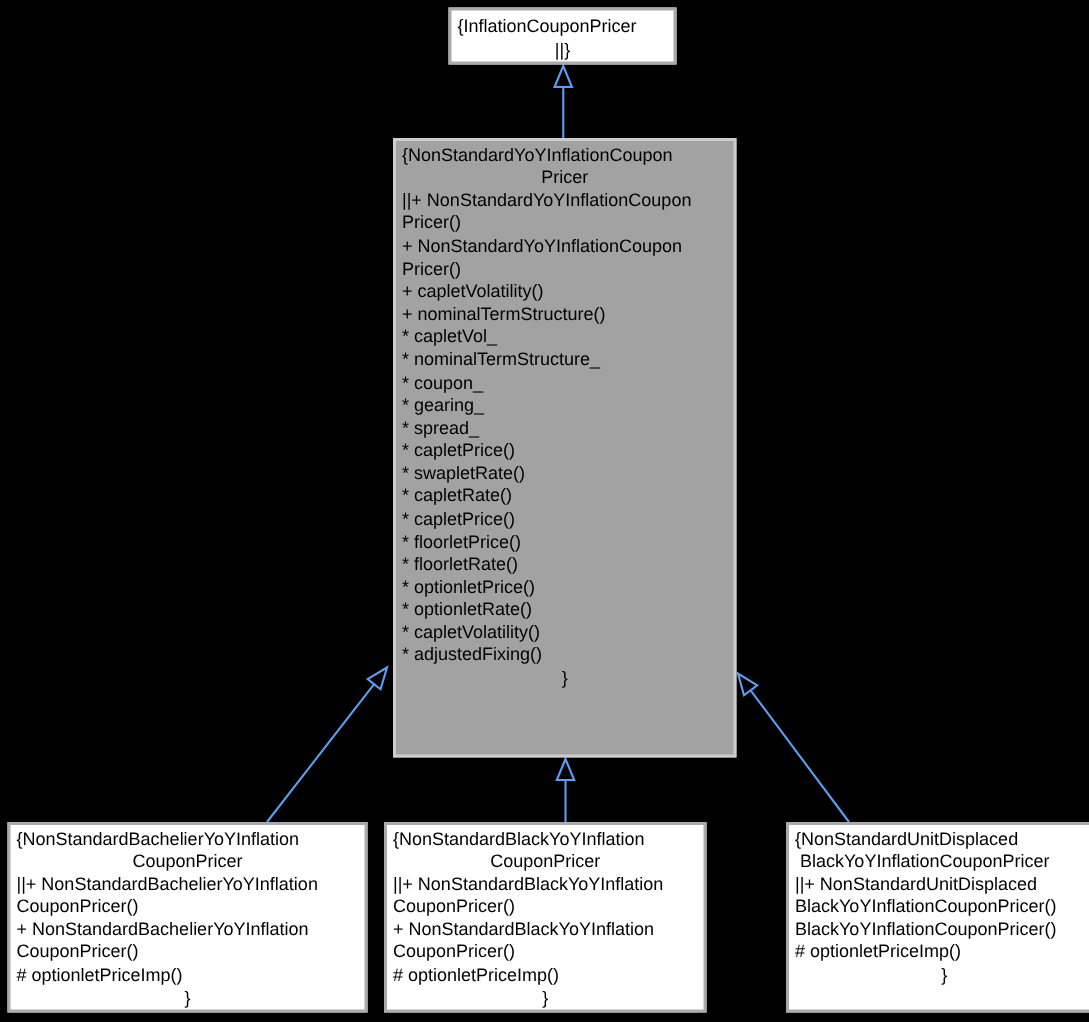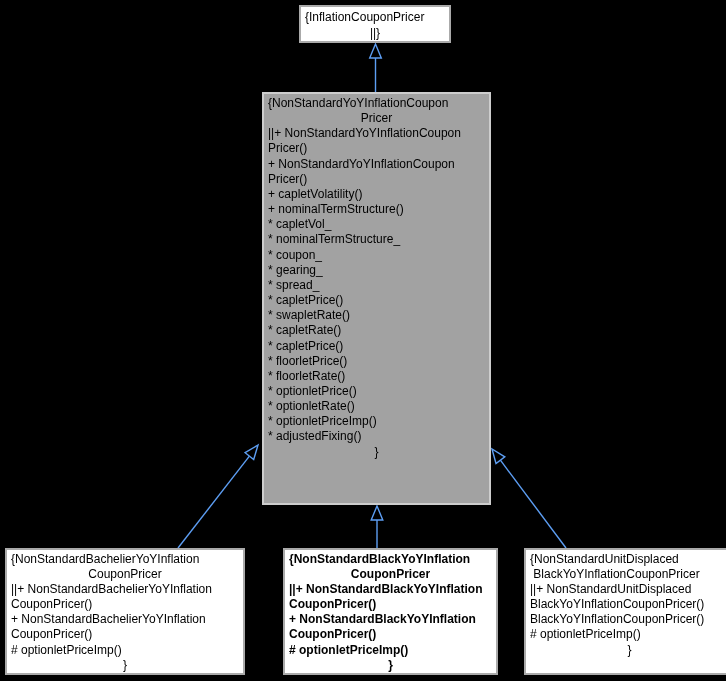--- a/index.html
+++ b/index.html
@@ -43,21 +43,21 @@
     line-height: 16px; padding-top: 2px;
   }
   .node-focus {
     left: 262px; top: 92px; width: 229px; height: 413px;
     background: var(--focus-fill);
     border-color: var(--focus-border);
     padding-top: 2px;
   }
   .node-bottom { top: 548px; height: 127px; line-height: 15.1px; padding-top: 2px; }
   .node-bachelier { left: 5px;   width: 240px; }
-  .node-black     { left: 283px; width: 215px; font-weight: bold; }
+  .node-black     { left: 256px; width: 215px; }
   .node-unitdisp  { left: 524px; width: 211px; }
   svg.edges {
     position: absolute; left: 0; top: 0;
     width: 726px; height: 681px;
     pointer-events: none;
   }
   .edge-line { stroke: var(--edge); stroke-width: 1.4; fill: none; }
   .edge-head { stroke: var(--edge); stroke-width: 1.4; fill: var(--background); }
 </style>
 </head>
@@ -108,21 +108,21 @@
       <div class="ln left">* gearing_</div>
       <div class="ln left">* spread_</div>
       <div class="ln left">* capletPrice()</div>
       <div class="ln left">* swapletRate()</div>
       <div class="ln left">* capletRate()</div>
       <div class="ln left">* capletPrice()</div>
       <div class="ln left">* floorletPrice()</div>
       <div class="ln left">* floorletRate()</div>
       <div class="ln left">* optionletPrice()</div>
       <div class="ln left">* optionletRate()</div>
-      <div class="ln left">* optionletPriceImp()</div>
+      <div class="ln left">* capletVolatility()</div>
       <div class="ln left">* adjustedFixing()</div>
       <div class="ln center">}</div>
     </div>
 
   <div class="node node-bottom node-bachelier">
       <div class="ln left">{NonStandardBachelierYoYInflation</div>
       <div class="ln center">CouponPricer</div>
       <div class="ln left">||+ NonStandardBachelierYoYInflation</div>
       <div class="ln left">CouponPricer()</div>
       <div class="ln left">+ NonStandardBachelierYoYInflation</div>

